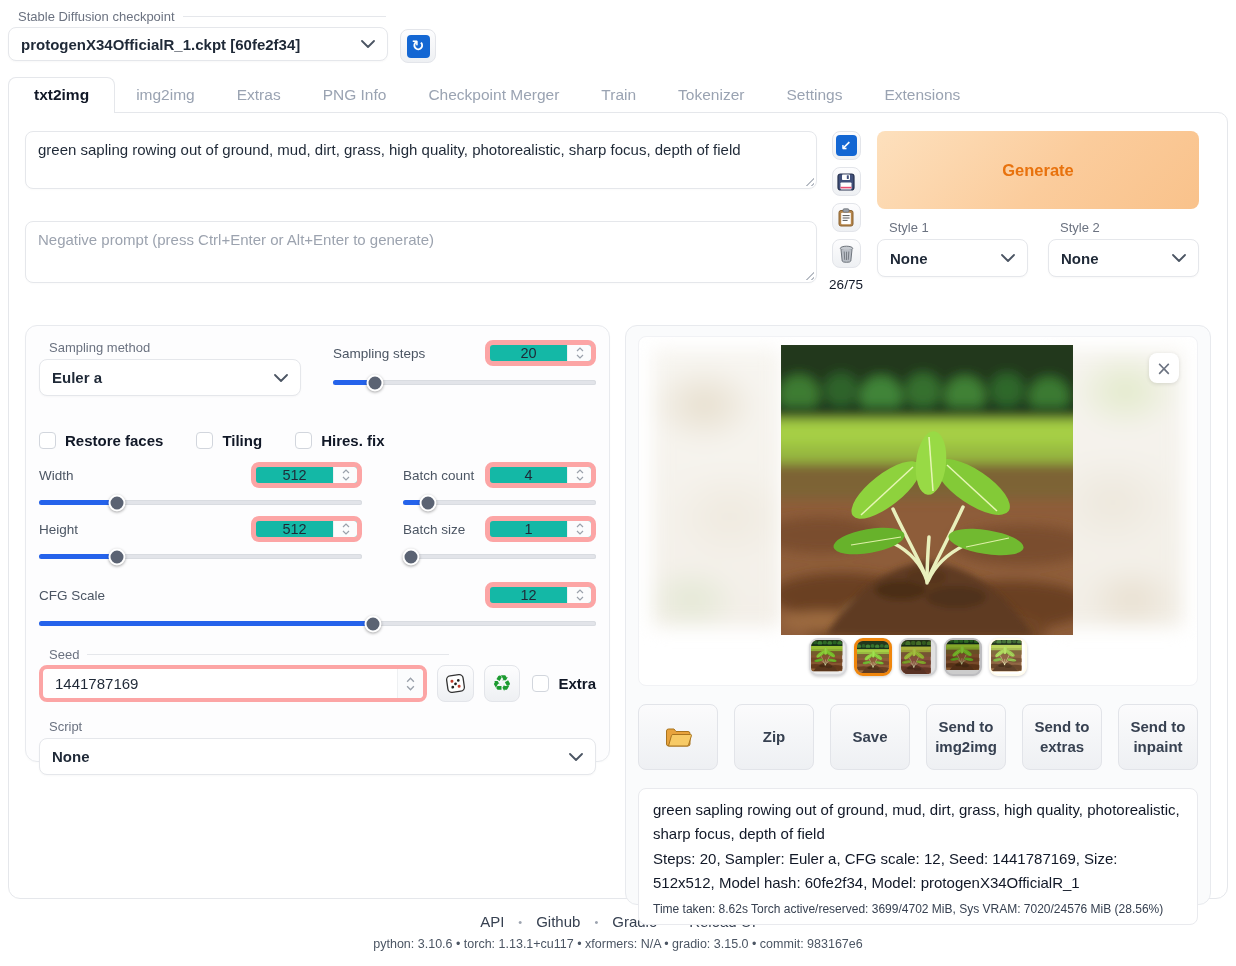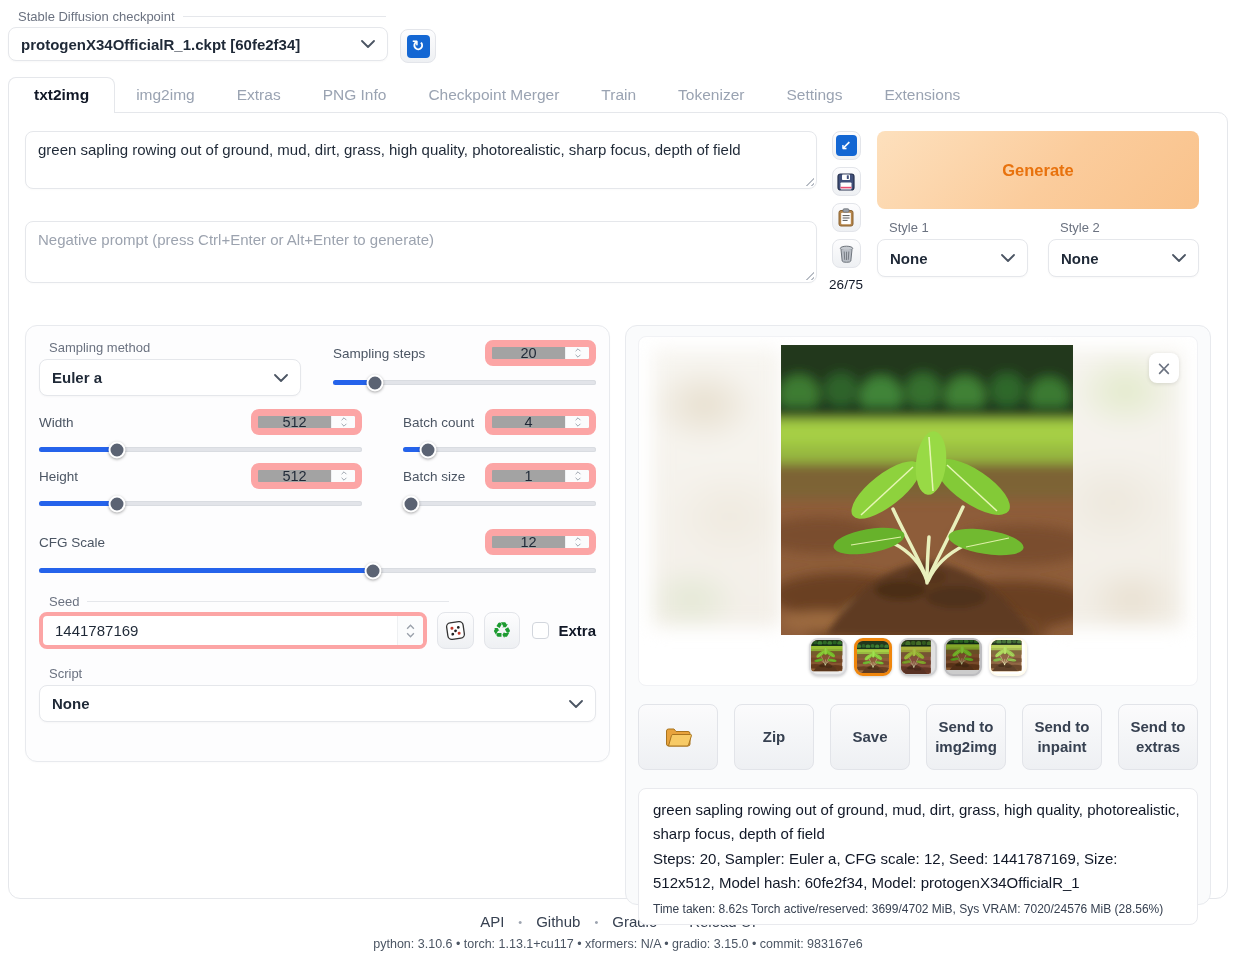--- a/index.html
+++ b/index.html
@@ -97,22 +97,22 @@
     border:1px solid #e8eaee; border-radius:12px; padding:14px 13px 0 13px;
     box-shadow:0 1px 2px rgba(0,0,0,.02);
   }
   .lp-row1 { display:flex; }
   .sm-group { width:262px; }
   .sm-group .field-label { display:block; margin:0 0 4px 10px; }
   .sm-group .selectbox { height:37px; }
   .ss-group { width:263px; margin-left:auto;text-align:center; }
   .num-row { display:flex; align-items:center; justify-content:space-between; }
   .numbox {
-    display:flex; width:111px; height:26px; background:#a3a3a3;
-    border:7px solid #fca5a5; border-radius:8px; overflow:hidden;
+    display:flex; width:111px; height:26px; background:#14b8a6;
+    border:5px solid #fca5a5; border-radius:8px; overflow:hidden;
   }
   .numval { flex:1; display:flex; align-items:center; justify-content:center; font-size:14.5px; color:#1f2937; }
   .spin {
     width:24px; border-left:1px solid #eef0f2; background:#fbfcfd;
     display:flex; flex-direction:column; align-items:center; justify-content:center; cursor:pointer;
   }
   .spin svg { display:block; margin:1px 0; }
 
   .slider { position:relative; height:5px; background:#e2e4e9; border-radius:3px;
     box-shadow:inset 0 0 0 1px #d9dce1; cursor:pointer; }
@@ -421,20 +421,34 @@
                 </span>
               </div>
             </div>
             <div class="slider">
               <div class="fill" style="width:16%"></div>
                 <div class="knob" style="left:16%"></div>
             </div>
           </div>
         </div>
 
+        <div class="cb-row">
+          <div class="cb-item">
+            <span class="cb"></span>
+            <span class="cb-label">Restore faces</span>
+          </div>
+          <div class="cb-item">
+            <span class="cb"></span>
+            <span class="cb-label">Tiling</span>
+          </div>
+          <div class="cb-item">
+            <span class="cb"></span>
+            <span class="cb-label">Hires. fix</span>
+          </div>
+        </div>
 
         <div class="dims">
           <div class="dims-left">
             <div class="dim-row">
               <span class="dim-label">Width</span>
               <div class="numbox">
                 <span class="numval">512</span>
                 <span class="spin">
                   <svg width="8" height="5" viewBox="0 0 8 5">
                       <path d="M1 4 L4 1 L7 4" fill="none" stroke="#9aa1ab" stroke-width="1.2"></path>
@@ -618,22 +632,22 @@
         <div class="out-btns">
           <button class="out-btn">
             <svg width="27" height="21" viewBox="0 0 27 21">
               <path d="M1.5 4 Q1.5 2 3.5 2 L9 2 L11 4.5 L23 4.5 Q25 4.5 25 6.5 L25 17 Q25 19 23 19 L3.5 19 Q1.5 19 1.5 17 Z" fill="#e8a33d" stroke="#a9741f" stroke-width="1"></path>
               <path d="M3.5 19 L6.5 8.5 Q6.8 7.5 8 7.5 L25.5 7.5 Q26.8 7.5 26.4 8.8 L23.5 18 Q23.2 19 22 19 Z" fill="#f7ca66" stroke="#a9741f" stroke-width="1"></path>
             </svg>
           </button>
           <button class="out-btn">Zip</button>
           <button class="out-btn">Save</button>
           <button class="out-btn">Send to img2img</button>
+          <button class="out-btn">Send to extras</button>
           <button class="out-btn">Send to inpaint</button>
-          <button class="out-btn">Send to extras</button>
         </div>
 
         <div class="infobox">
           <div class="info-prompt">green sapling rowing out of ground, mud, dirt, grass, high quality, photorealistic, sharp focus, depth of field</div>
           <div class="info-params">Steps: 20, Sampler: Euler a, CFG scale: 12, Seed: 1441787169, Size: 512x512, Model hash: 60fe2f34, Model: protogenX34OfficialR_1</div>
           <div class="info-time">Time taken: 8.62s  Torch active/reserved: 3699/4702 MiB, Sys VRAM: 7020/24576 MiB (28.56%)</div>
         </div>
       </div>
     </div>
   </div>

